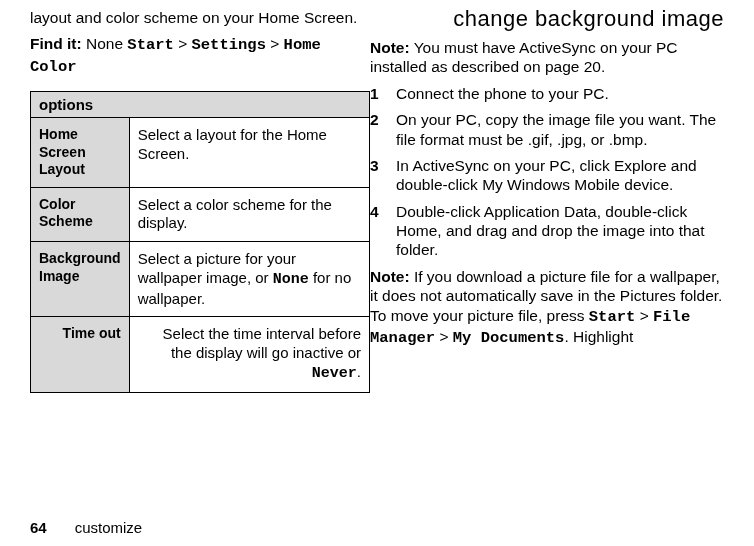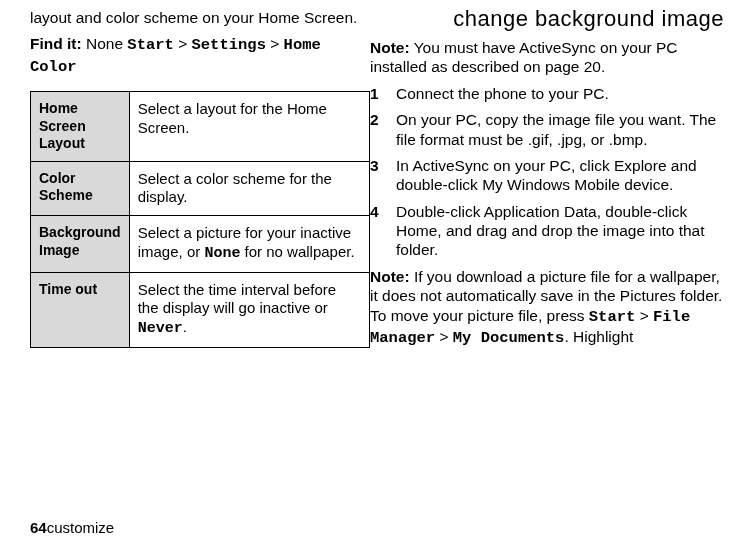--- a/index.html
+++ b/index.html
@@ -57,20 +57,21 @@
       border-right: 1.5px solid #000;
       border-bottom: 1px solid #000;
       border-top: 1px solid #000;
       padding: 8px 8px;
       vertical-align: top;
       font-size: 15px;
       line-height: 1.25;
     }
     table.options tr:last-child td {
       border-bottom: 1.5px solid #000;
+      text-align: right;
     }
     table.options td:first-child {
       width: 90px;
       background: #d9d9d9;
       font-family: "Arial Narrow", Arial, sans-serif;
       font-weight: bold;
       font-stretch: condensed;
       font-size: 14px;
     }
     h2.section-title {
@@ -102,45 +103,48 @@
       width: 26px;
       flex: 0 0 26px;
     }
     ol.steps li .step-text { flex: 1; }
     .footer {
       position: absolute;
       bottom: 10px;
       left: 30px;
       font-size: 15px;
     }
-    .footer .pagenum { font-weight: bold; }
+    .footer .pagenum { font-weight: bold; margin-right: 28px; }
   </style>
 </head>
 <body>
 
 <div class="columns">
   <div class="col col-left">
     <p class="intro-text">layout and color scheme on your Home Screen.</p>
     <p class="findit">
       <span class="bold">Find it:</span><span> None </span><span class="condensed-bold">Start</span><span> &gt; </span><span class="condensed-bold">Settings</span><span> &gt; </span><span class="condensed-bold">Home Color</span>
     </p>
 
     <table class="options">
       <tbody>
+          <tr>
+        <th colspan="2">options</th>
+      </tr>
       <tr>
         <td>Home Screen Layout</td>
         <td>Select a layout for the Home Screen.</td>
       </tr>
       <tr>
         <td>Color Scheme</td>
         <td>Select a color scheme for the display.</td>
       </tr>
       <tr>
         <td>Background Image</td>
-        <td><span>Select a picture for your inactive image, or </span><span class="condensed-bold">None</span><span> for no wallpaper.</span></td>
+        <td><span>Select a picture for your wallpaper image, or </span><span class="condensed-bold">None</span><span> for no wallpaper.</span></td>
       </tr>
       <tr>
         <td>Time out</td>
         <td><span>Select the time interval before the display will go inactive or </span><span class="condensed-bold">Never</span><span>.</span></td>
       </tr>
     </tbody>
       </table>
   </div>
 
   <div class="col col-right">

